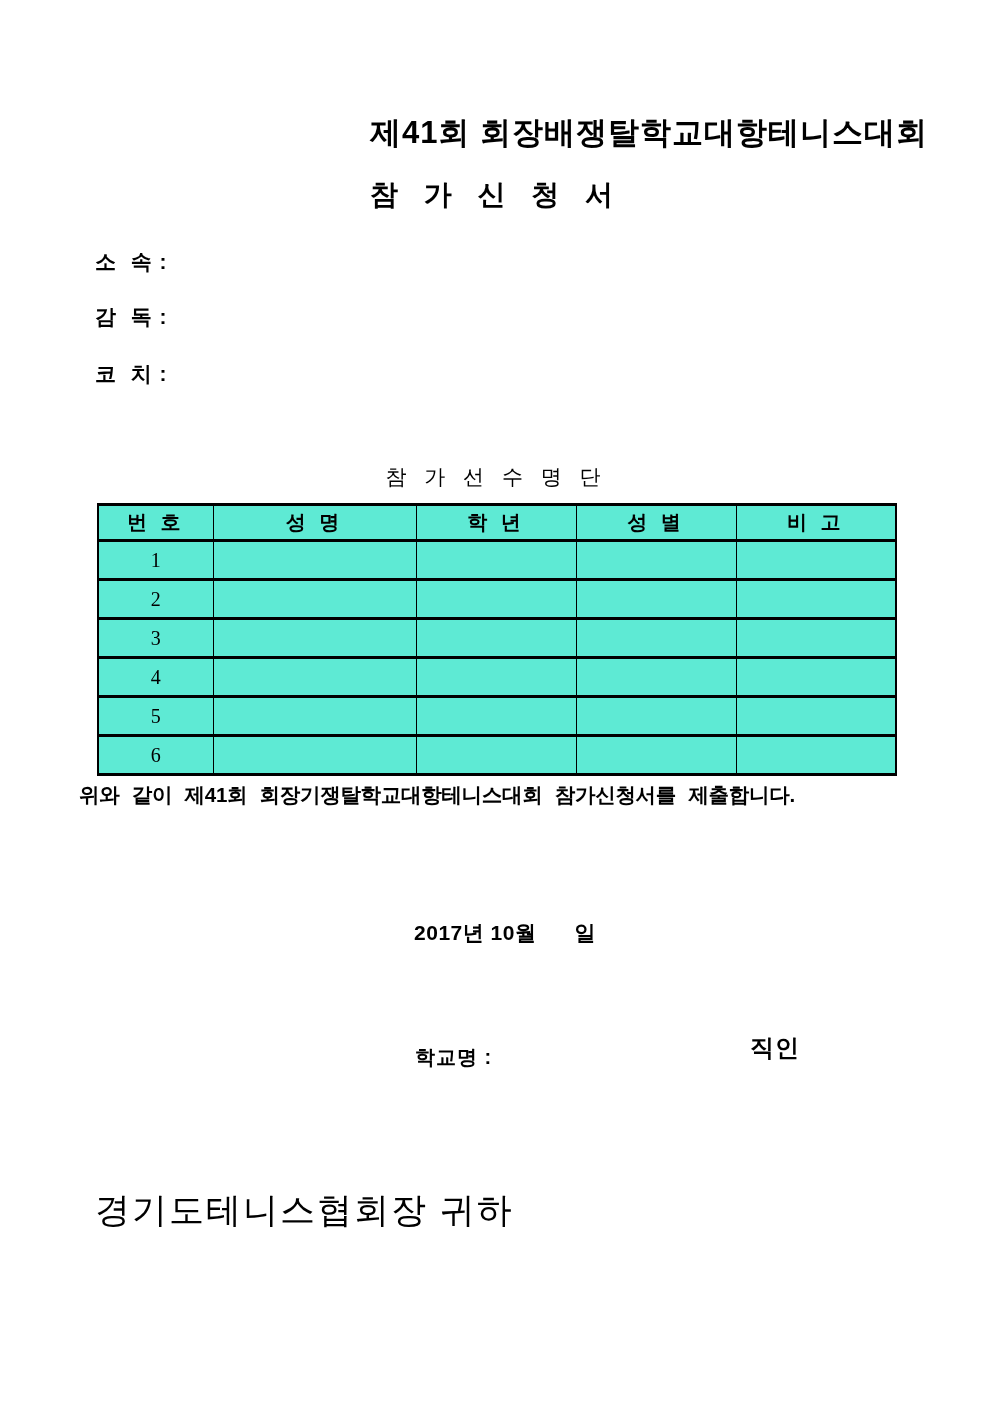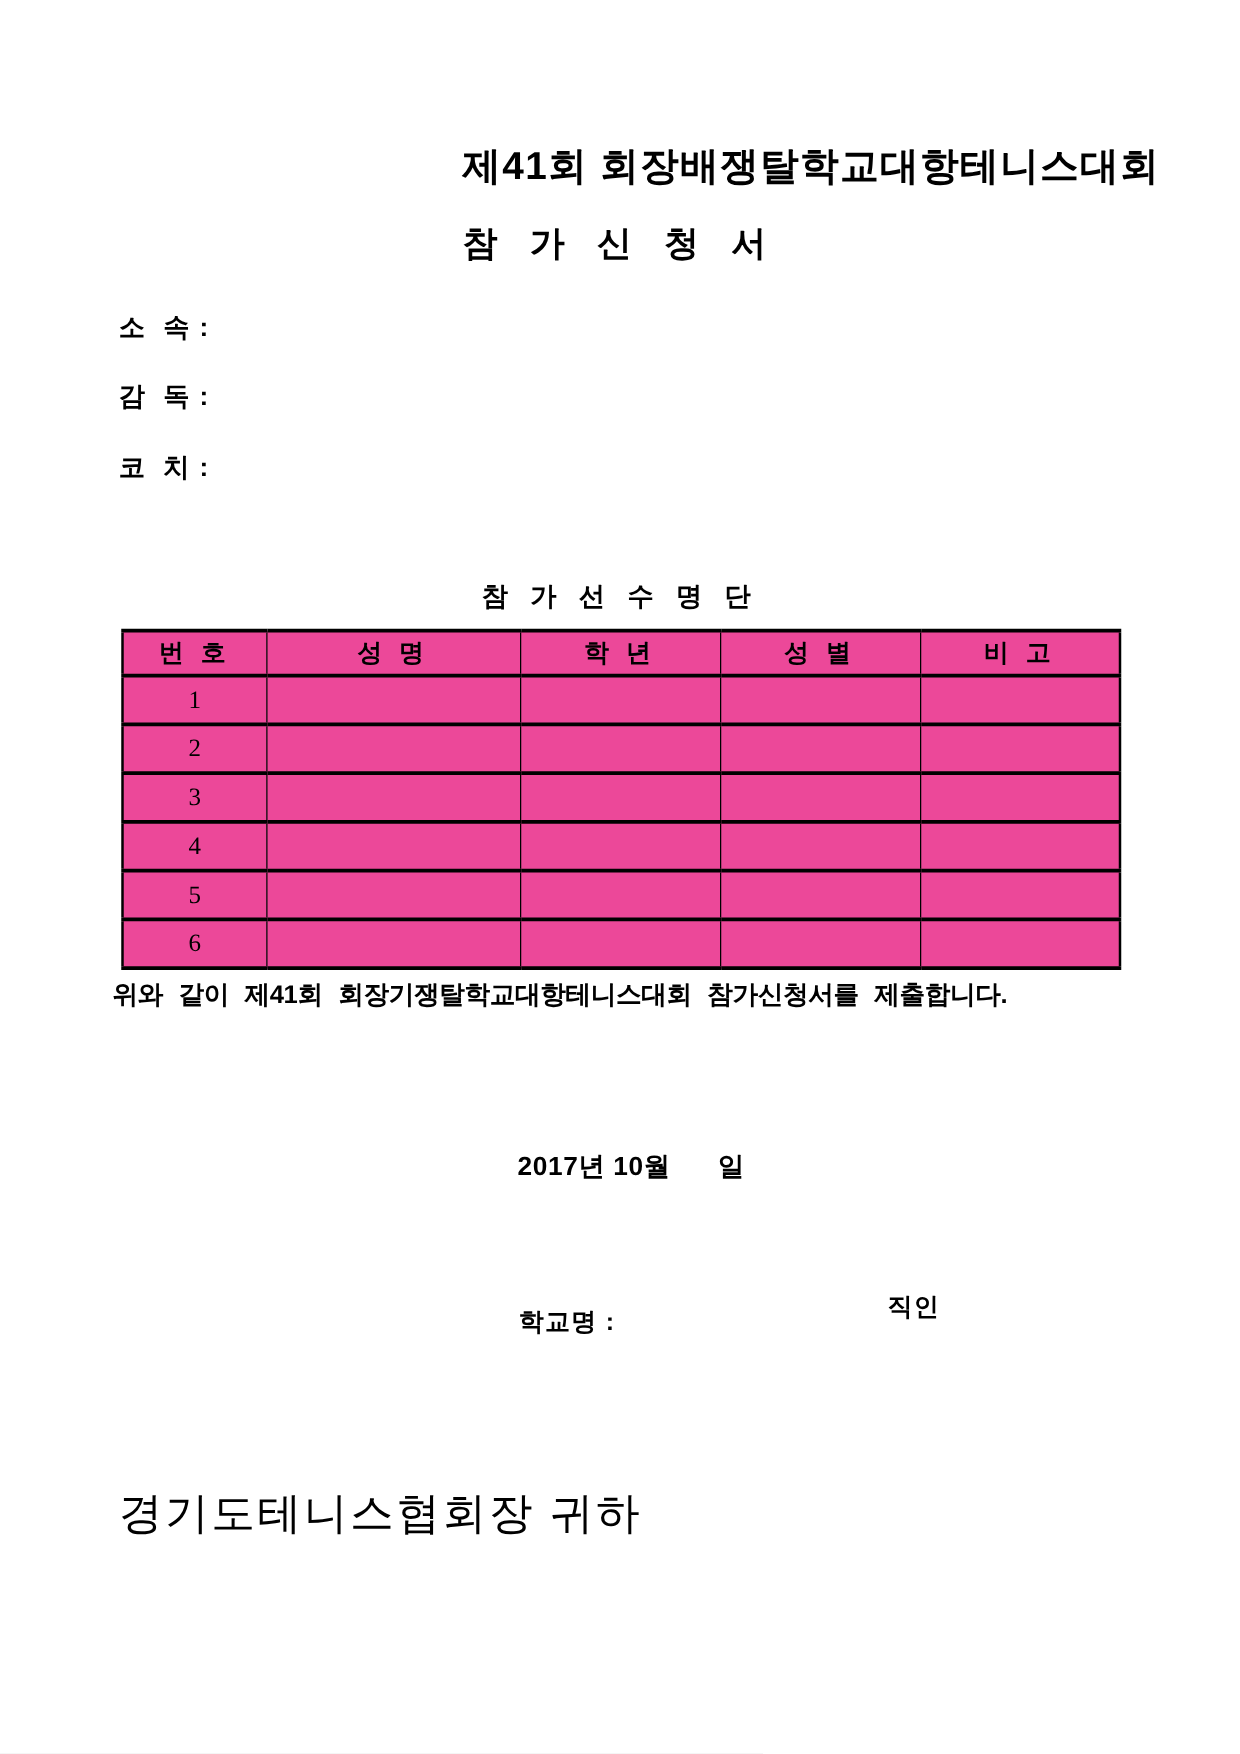--- a/index.html
+++ b/index.html
@@ -24,70 +24,70 @@
   }
   .field-row { position:absolute; left:95px; font-size:21px; font-weight:600; }
   .field-row.affiliation { top:248px; }
   .field-row.manager     { top:303px; }
   .field-row.coach       { top:360px; }
   .field-label { white-space:pre; letter-spacing:1px; }
   .field-blank { display:inline-block; width:300px; height:24px; vertical-align:bottom; }
   .roster-title {
     position:absolute; top:463px; left:0; width:100%;
     text-align:center;
-    font-size:21px; font-weight:bold; letter-spacing:6px;
+    font-size:21px; font-weight:normal; letter-spacing:6px;
   }
   table.roster {
     position:absolute; top:503px; left:97px;
     width:798px;
     border-collapse:collapse;
     table-layout:fixed;
   }
   table.roster th, table.roster td {
     border-style:solid; border-color:#000;
     border-width:3px 1px;
     padding:0; text-align:center; vertical-align:middle;
-    background:#ec4899;
+    background:#5eead4;
   }
   table.roster { border:2px solid #000; }
   table.roster th:first-child, table.roster td:first-child { border-left-width:2px; }
   table.roster th:last-child,  table.roster td:last-child  { border-right-width:2px; }
   table.roster th {
     height:36px; font-size:20px; font-weight:600; letter-spacing:4px;
   }
   table.roster td { height:39px; }
   td.num {
     font-family:"Liberation Serif","DejaVu Serif",serif;
     font-size:20px; font-weight:normal;
   }
   .col-no    { width:115px; }
   .col-name  { width:203px; }
   .col-grade { width:160px; }
   .col-gender{ width:160px; }
   .col-note  { width:160px; }
   .statement {
-    position:absolute; top:781px; left:90px;
+    position:absolute; top:781px; left:79px;
     font-size:20.5px; font-weight:600; word-spacing:7px; letter-spacing:-0.3px;
   }
   .date-line {
     position:absolute; top:919px; left:0; width:1010px;
     text-align:center;
     font-size:21px; font-weight:600; white-space:pre; letter-spacing:0.5px;
   }
   .school-line { position:absolute; top:1032px; left:0; width:100%; height:26px; }
   .school-label {
     position:absolute; left:415px;
     font-size:20px; font-weight:600; letter-spacing:1px; white-space:pre;margin-top:12px;
   }
   .school-blank {
     position:absolute; left:505px; width:195px; height:24px;
   }
   .seal-label {
-    position:absolute; left:710px;
-    font-size:20px; font-weight:600; letter-spacing:1px;
+    position:absolute; left:750px;
+    font-size:24px; font-weight:600; letter-spacing:1px;
   }
   .recipient {
     position:absolute; top:1187px; left:95px;
     font-size:35px; font-weight:500; letter-spacing:2px;
   }
 </style>
 </head>
 <body>
 
 <div class="page">

